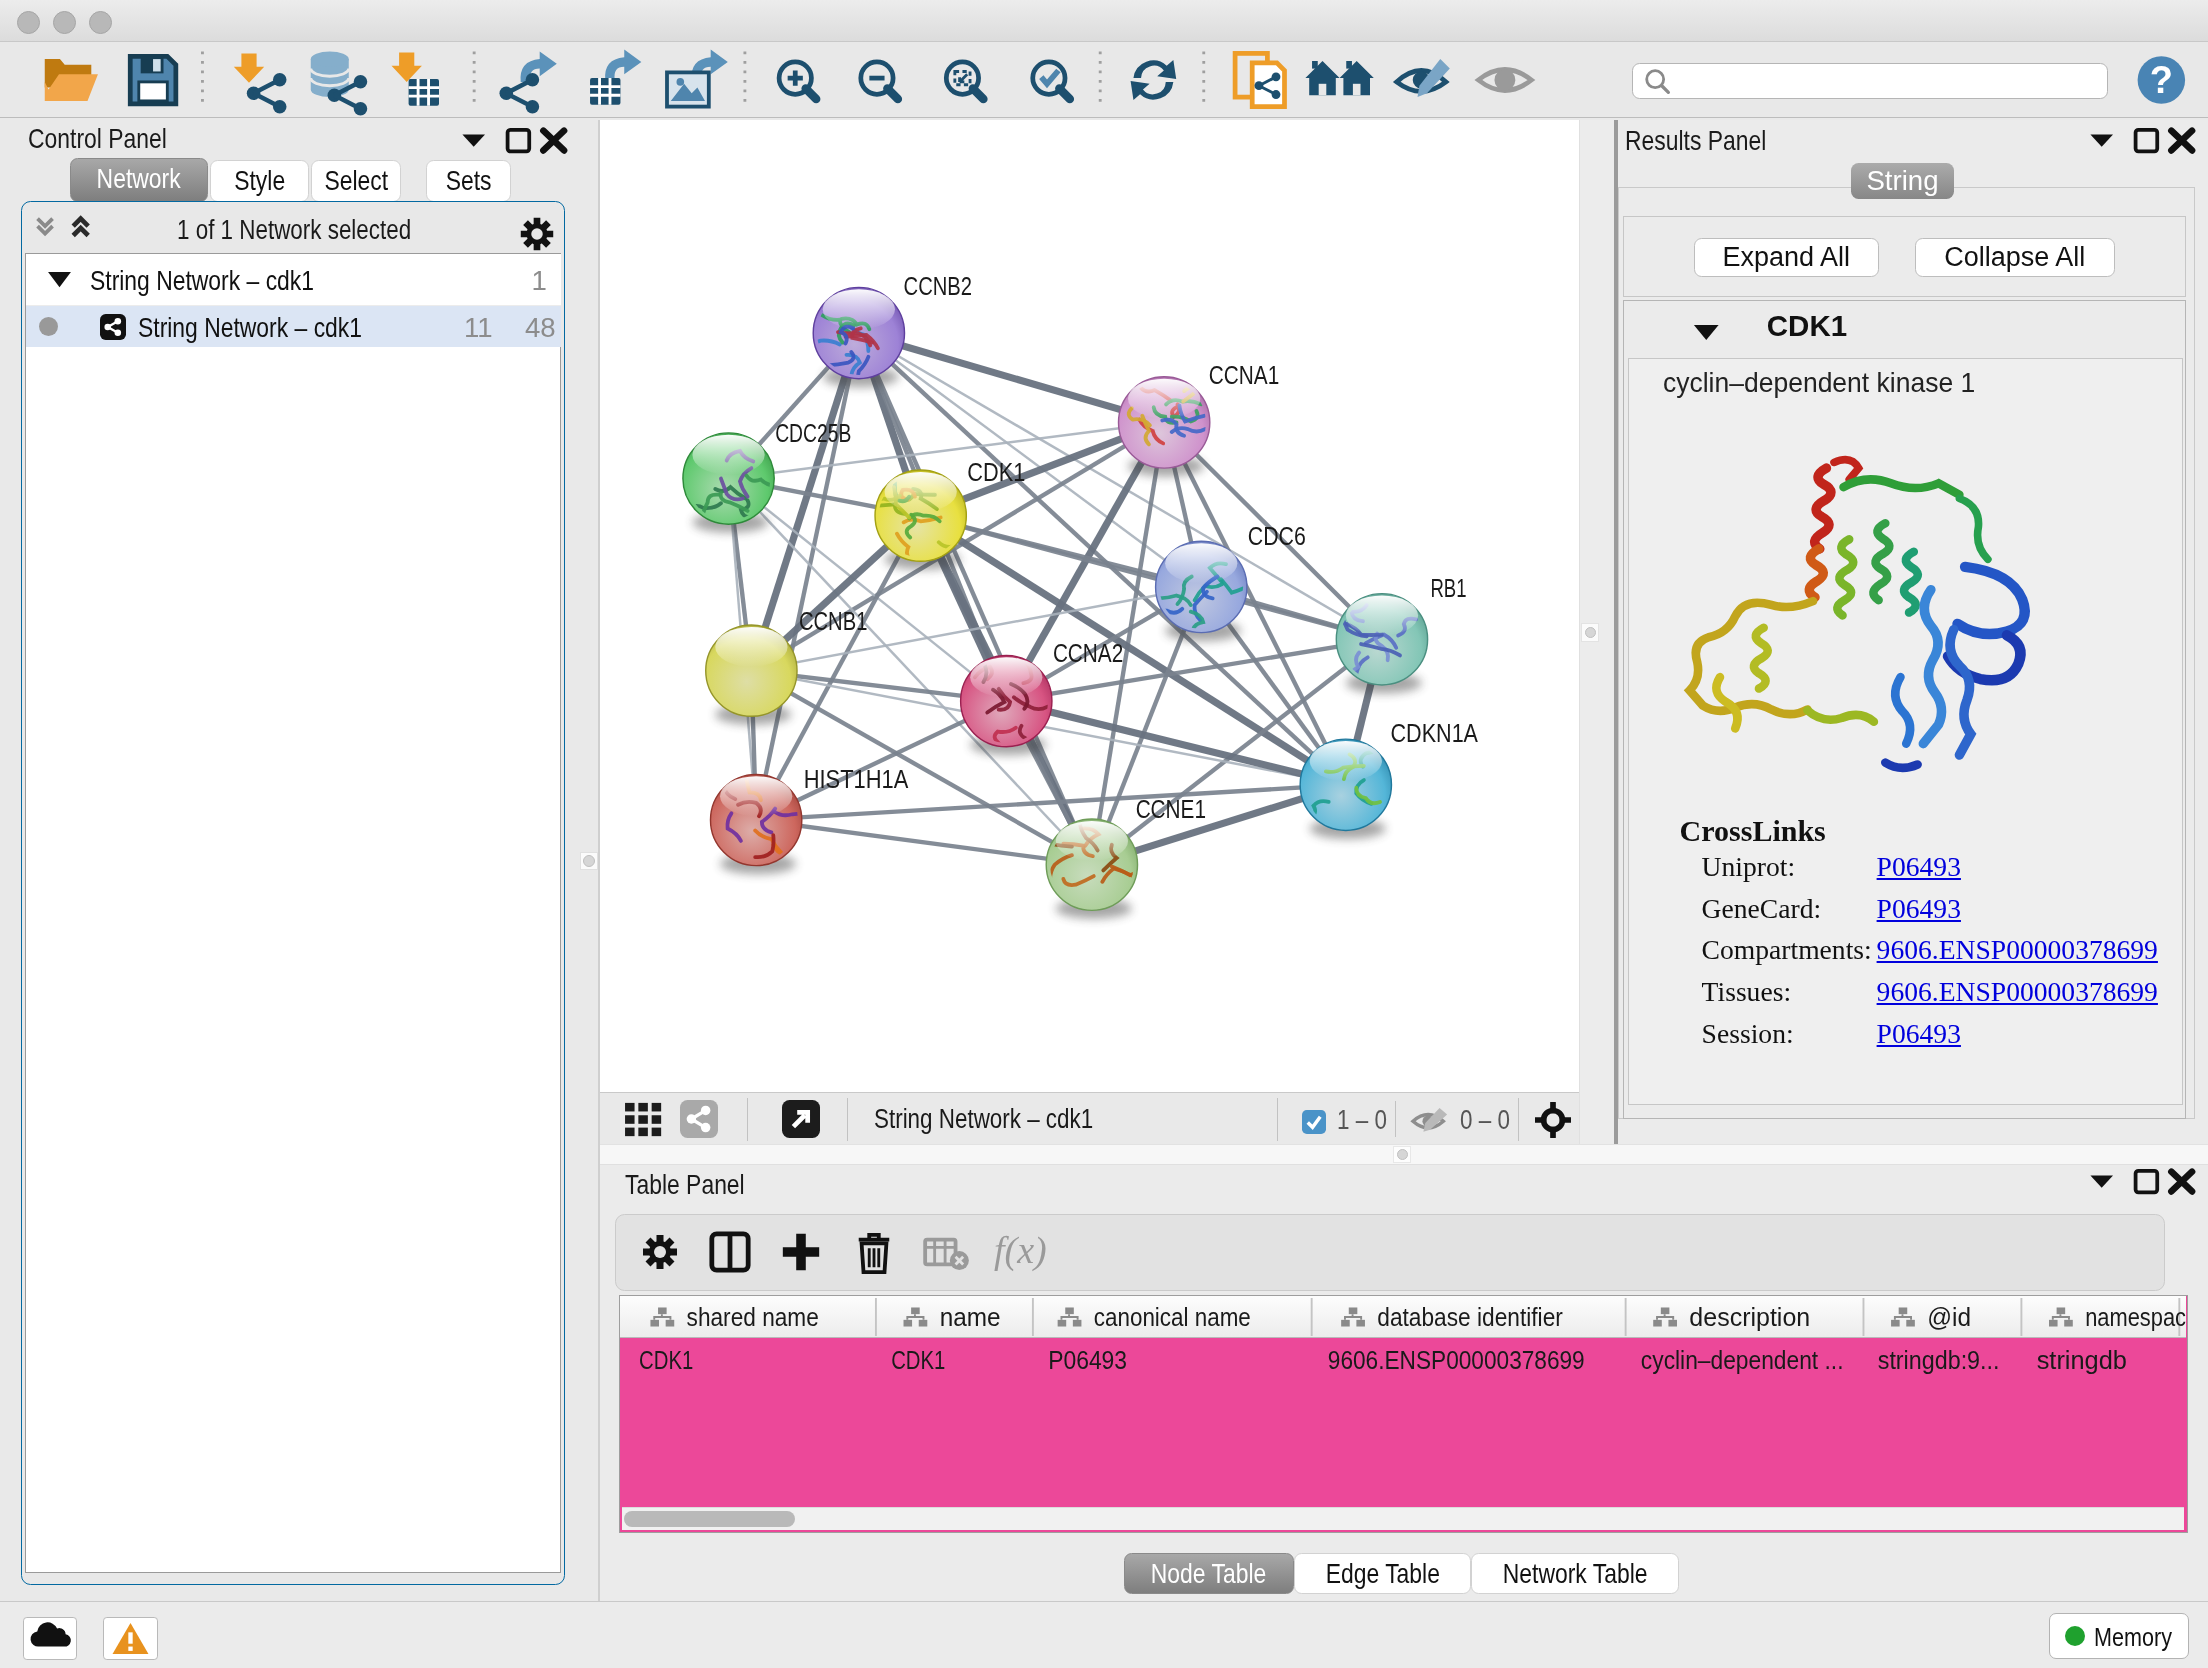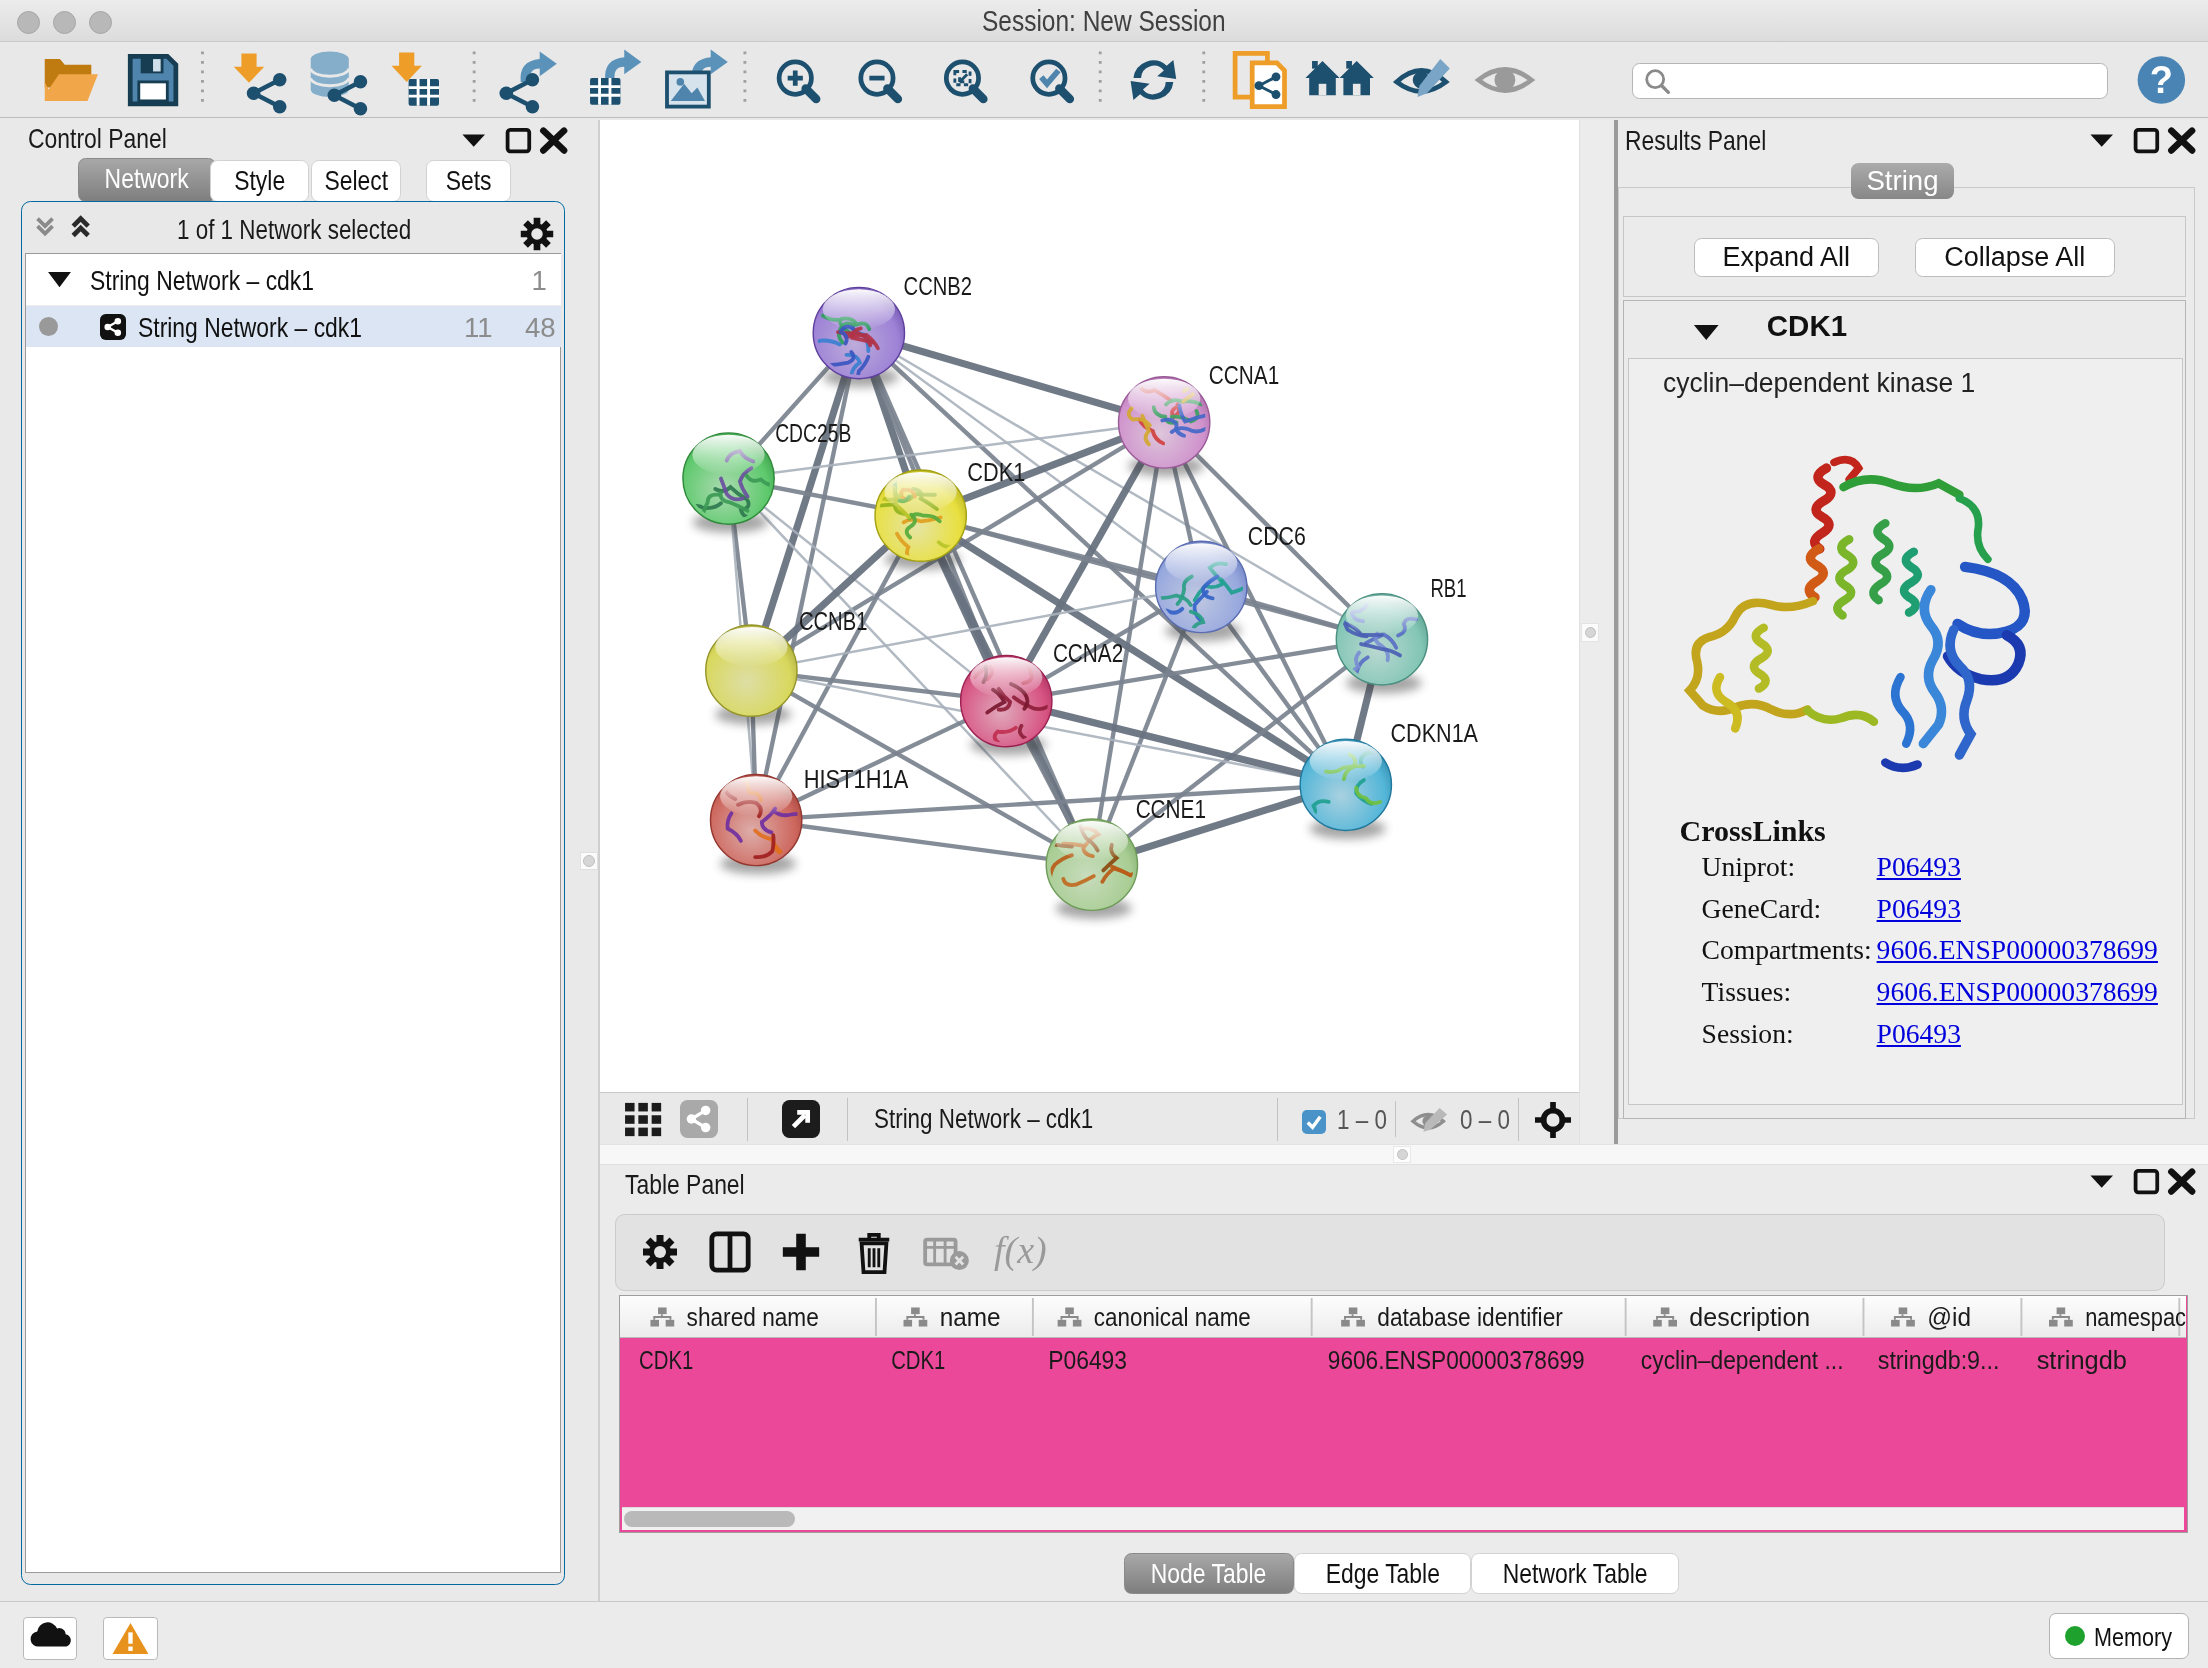--- a/index.html
+++ b/index.html
@@ -41,21 +41,20 @@
 .nc{display:inline-block;transform:scaleX(.83);white-space:pre;}
 .n95{display:inline-block;transform:scaleX(.96);transform-origin:0 50%;white-space:pre;}
 </style>
 </head>
 <body>
 <div id="win">
   <div id="titlebar">
     <div class="tl" style="left:17px;"></div>
     <div class="tl" style="left:53px;"></div>
     <div class="tl" style="left:89px;"></div>
-    <div id="title-text"><span class="nc">Session: New Session</span></div>
   </div>
   <div id="toolbar">
   <svg width="2208" height="76" viewBox="0 0 2322 80">
     <defs>
       <g id="share">
             <circle cx="-16" cy="0" r="7.5"></circle>
             <circle cx="13" cy="-15" r="7.5"></circle>
             <circle cx="13" cy="15" r="7.5"></circle>
             <path d="M-16 0 L13 -15 M-16 0 L13 15" stroke-width="5" stroke="#1d4f6e" fill="none"></path>
           </g>
@@ -193,21 +192,21 @@
     </svg>
   </div>
   </div>
   <div id="cpanel">
     <div class="abs paneltitle" style="left:27.6px;top:2.9px;"><span class="nx">Control Panel</span></div>
     <svg class="abs" style="left:460px;top:5.7px;" width="114" height="32" viewBox="0 0 120 34">
       <path d="M2 9 L26 9 L14 22 Z" fill="#111"></path>
       <rect x="50" y="4" width="23" height="23" fill="none" stroke="#111" stroke-width="4" rx="3"></rect>
       <path d="M88 5 L110 26 M110 5 L88 26" stroke="#111" stroke-width="7" stroke-linecap="round"></path>
     </svg>
-    <div class="tab tabsel" style="left:70px;width:138px;top:38px;height:44px;margin-left:8px;"><span class="nc">Network</span></div>
+    <div class="tab tabsel" style="left:70px;width:138px;top:38px;height:44px;"><span class="nc">Network</span></div>
     <div class="tab" style="left:210px;width:99px;"><span class="nc">Style</span></div>
     <div class="tab" style="left:311px;width:90px;text-align:center;"><span class="nc">Select</span></div>
     <div class="tab" style="left:426px;width:85px;"><span class="nc">Sets</span></div>
     <div id="cp-box">
       <svg class="abs" style="left:13.3px;top:11.4px;" width="67" height="30" viewBox="0 0 70 32">
         <path d="M2 6 L10 14 L18 6 M2 14 L10 22 L18 14" stroke="#8a8a8a" stroke-width="4" fill="none"></path>
         <path d="M40 14 L48 6 L56 14 M40 24 L48 16 L56 24" stroke="#2a2a2a" stroke-width="5" fill="none"></path>
       </svg>
       <div class="abs" style="left:0;top:13.3px;width:544px;text-align:center;font-size:27px;color:#1a1a1a;"><span class="nc">1 of 1 Network selected</span></div>
       <svg class="abs" style="left:494px;top:10.5px;" width="42" height="42" viewBox="0 0 44 44">

